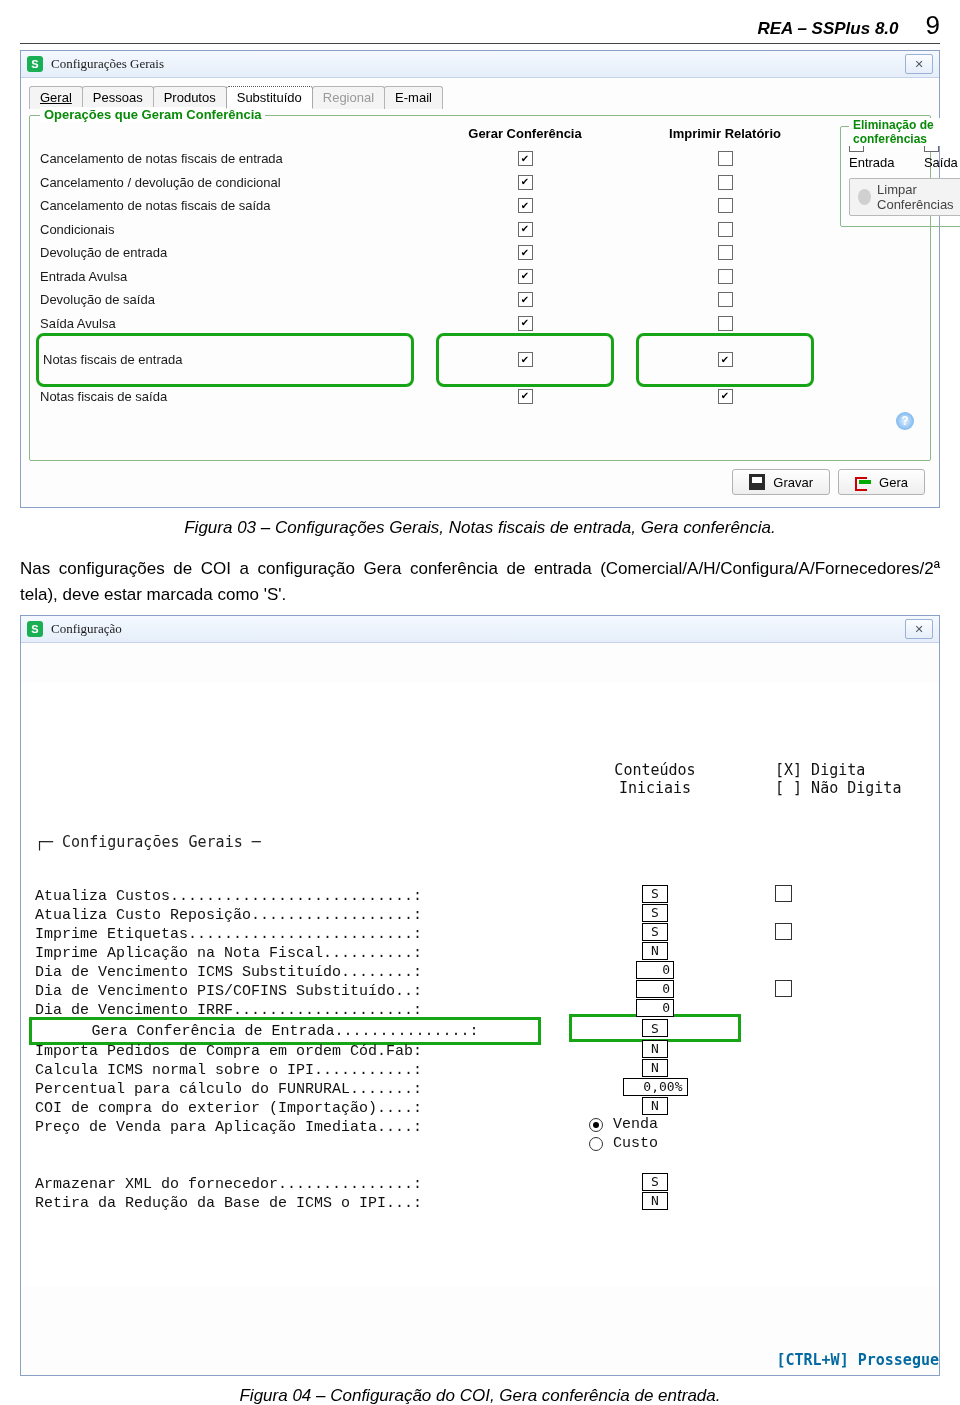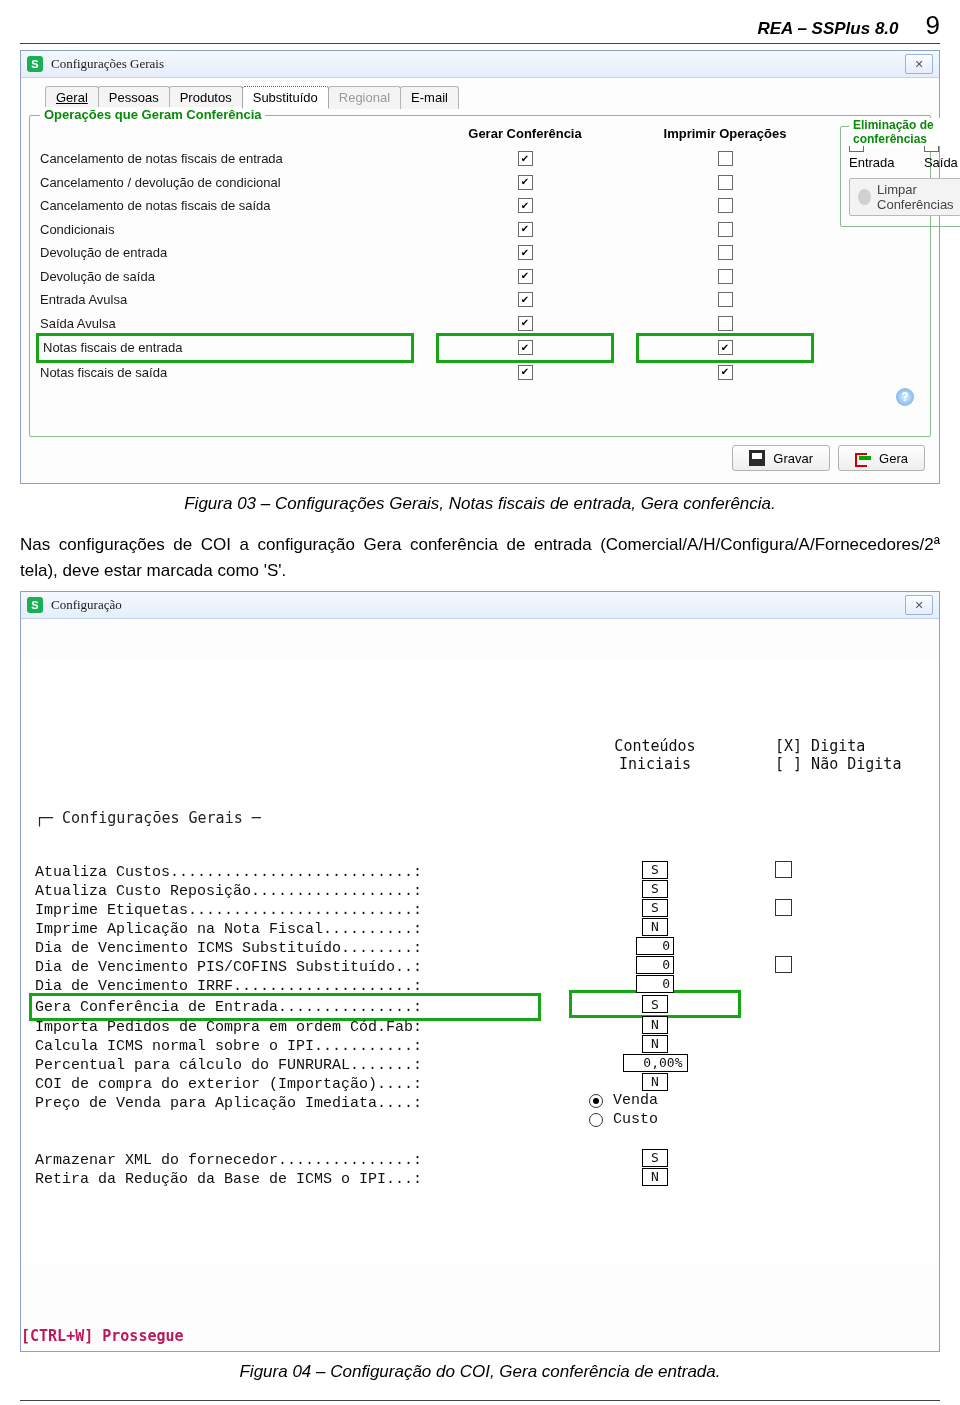--- a/index.html
+++ b/index.html
@@ -43,21 +43,21 @@
     display:flex;align-items:center;justify-content:center;color:#fff;font-size:11px;font-weight:bold;
   }
   .win-title-text { flex:1; font-family: "Segoe UI", Tahoma; font-size:13px; color:#1a1a1a;}
   .win-close {
     width:26px;height:18px;border:1px solid #9bb2d6;border-radius:2px;
     background:linear-gradient(#fbfdff,#e6eefb);
     display:flex;align-items:center;justify-content:center;color:#556;font-size:11px;
   }
   .win-body { padding: 6px 8px 10px 8px; }
   
-  .tabs { display:flex; gap:0; margin: 2px 0 4px 16px; }
+  .tabs { display:flex; gap:0; margin: 2px 0 4px 0; }
   .tab {
     border:1px solid #b5b5b5; border-bottom:none;
     padding:3px 10px; font-size:13px; background:#f4f4f4;
     margin-right:-1px;
     border-radius:3px 3px 0 0;
   }
   .tab.active { background:#fff; border:1.5px dotted #555; border-bottom:1px solid #fff; z-index:2; font-weight:normal;}
   .tab.disabled { color:#9a9a9a; }
   
   .groupbox {
@@ -78,21 +78,21 @@
   .col-imp { flex: 0 0 170px; text-align:center;}
   .col-side { flex: 1; }
   .hdr { font-weight:bold; font-size:13px; margin-bottom:6px; }
   .row { height:23.5px; display:flex; align-items:center; font-size:13px; color:#1a1a1a;}
   .chk {
     width:13px;height:13px;border:1px solid #6a6a6a;display:inline-flex;align-items:center;justify-content:center;
     background:#fff;font-size:11px;line-height:1;
   }
   .chk.checked::after { content:"✔"; color:#000; font-size:10px;}
   .green-highlight {
-    border:3px solid #17a517; border-radius:0; padding:0 4px; margin:-2px -4px;
+    border:3px solid #17a517; border-radius:8px; padding:12px 4px; margin:-2px -4px;
     position:relative; z-index:1;
   }
   
   .elim {
     border:1px solid #8bb98b; border-radius:2px; padding:6px 8px 10px 8px; position:relative; margin-top:0;
   }
   .elim-legend { position:absolute; top:-9px; left:8px; background:#fff; padding:0 4px; color:#0a8a0a; font-weight:bold; font-size:12px;}
   .elim-row { display:flex; gap:24px; margin:4px 0 8px 0; font-size:13px;}
   .btn-flat {
     display:flex;align-items:center;gap:6px;
@@ -135,25 +135,25 @@
   .term-box {
     border:1px solid #000; min-width:18px; height:16px; display:inline-flex;align-items:center;justify-content:center;
     font-family:"Consolas",monospace; font-size:13px; padding:0 3px; background:#fff;
   }
   .term-box.wide { min-width:56px; justify-content:flex-end; padding-right:4px;}
   .term-box.num { min-width:30px; justify-content:flex-end; padding-right:3px;}
   .term-chk { width:15px;height:15px;border:1px solid #333;background:#fff;display:inline-block;margin:2px 0;}
   .term-group-lbl { font-family:"Consolas",monospace; font-size:15px; color:#222; margin-bottom:2px; white-space:pre;}
   .green-row2 {
     border:3px solid #15a515; margin:-3px -6px; padding:0 3px;
-    display:flex; align-items:center; height:22px;
+    display:flex; align-items:center; height:22px;justify-content:center;
   }
   .radio { width:12px;height:12px;border:1px solid #333;border-radius:50%;display:inline-flex;align-items:center;justify-content:center;margin-right:6px;}
   .radio.sel::after{content:"";width:6px;height:6px;background:#000;border-radius:50%;}
-  .prossegue { text-align:left; color:#be185d; font-family:"Consolas",monospace; font-size:15px; font-weight:bold; padding:4px 0 6px 0;}
+  .prossegue { text-align:right; color:#0369a1; font-family:"Consolas",monospace; font-size:15px; font-weight:bold; padding:4px 0 6px 0;}
   .foot-divider { border-top:1.5px solid #444; margin:6px 0 6px 0;}
 </style>
 </head>
 <body>
 
 <div class="page">
 
   <div class="header-line">
     <span class="header-title">REA – SSPlus 8.0</span>
     <span class="page-num">9</span>
@@ -190,24 +190,24 @@
                 <div class="row">
                   <span>Cancelamento de notas fiscais de saída</span>
                 </div>
                 <div class="row">
                   <span>Condicionais</span>
                 </div>
                 <div class="row">
                   <span>Devolução de entrada</span>
                 </div>
                 <div class="row">
+                  <span>Entrada Avulsa</span>
+                </div>
+                <div class="row">
                   <span>Devolução de saída</span>
-                </div>
-                <div class="row">
-                  <span>Entrada Avulsa</span>
                 </div>
                 <div class="row">
                   <span>Saída Avulsa</span>
                 </div>
                 <div class="green-highlight row">
                   <span>Notas fiscais de entrada</span>
                 </div>
                 <div class="row">
                   <span>Notas fiscais de saída</span>
                 </div>
@@ -242,21 +242,21 @@
                 </div>
                 <div class="green-highlight row" style="justify-content:center">
                   <span class="chk checked"></span>
                 </div>
                 <div class="row" style="justify-content:center">
                   <span class="chk checked"></span>
                 </div>
               </div>
           </div>
           <div class="col-imp">
-            <div class="hdr">Imprimir Operações</div>
+            <div class="hdr">Imprimir Relatório</div>
             <div id="imp-col">
                 <div class="row" style="justify-content:center">
                   <span class="chk"></span>
                 </div>
                 <div class="row" style="justify-content:center">
                   <span class="chk"></span>
                 </div>
                 <div class="row" style="justify-content:center">
                   <span class="chk"></span>
                 </div>

